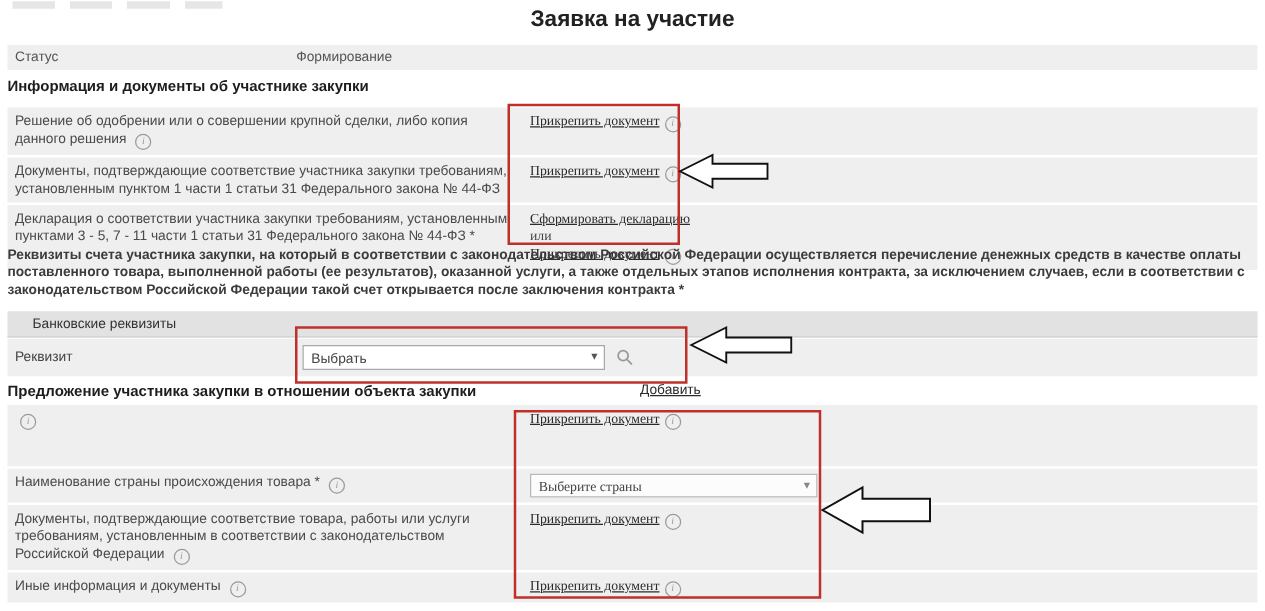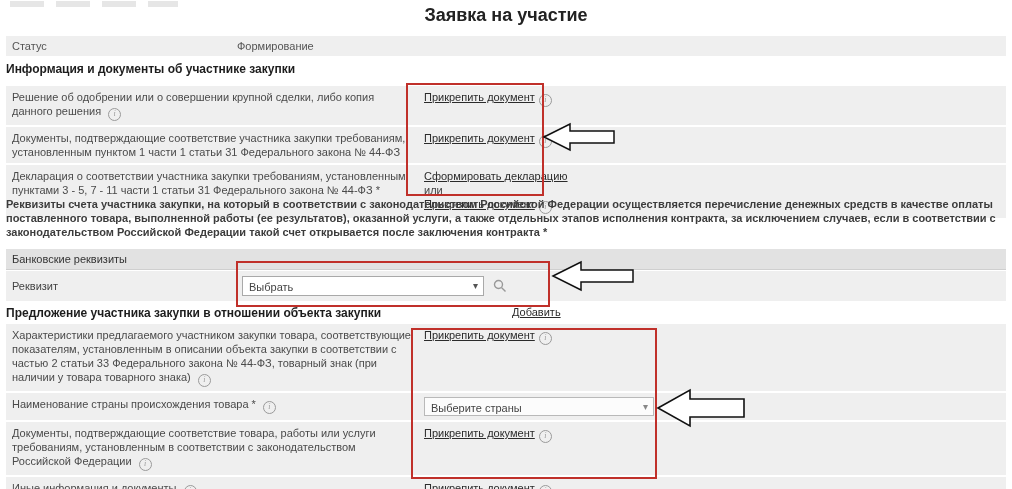--- a/index.html
+++ b/index.html
@@ -20,37 +20,37 @@
 
   .sec-title{position:absolute;left:6px;font-weight:bold;font-size:12px;color:#1d1d1d;}
   .sec1-title{top:62px;}
   .sec2-title{top:306px;}
 
   .ftable{position:absolute;left:6px;right:6px;}
   .t1{top:86px;}
   .t2{top:324px;}
   .frow{display:flex;background:#efefef;margin-bottom:2px;}
   .fcell-label{flex:0 0 400px;padding:4px 0 4px 6px;color:#4a4a4a;}
-  .fcell-action{flex:1 1 auto;padding:4px 0 4px 12px;}
+  .fcell-action{flex:1 1 auto;padding:4px 0 4px 12px;font-family:Liberation Serif, serif;}
   .r1{min-height:25px;} .r2{min-height:25px;} .r3{min-height:29px;}
   .ra{min-height:49px;} .rb{min-height:13px;} .rc{min-height:21px;} .rd{min-height:11px;}
 
   a.lnk{color:#2b2b2b;text-decoration:underline;cursor:pointer;}
 
   
   .ii{display:inline-block;width:11px;height:11px;border:1px solid #9a9a9a;border-radius:50%;
     color:#9a9a9a;font-size:8px;line-height:10px;text-align:center;vertical-align:-1px;margin-left:4px;
     font-family:"Liberation Serif",serif;font-style:italic;}
   .ii::after{content:"i";}
 
   .note{position:absolute;left:6px;right:6px;top:197px;font-weight:bold;color:#3c3c3c;}
 
   .bank-header{position:absolute;left:6px;right:6px;top:249px;height:20px;background:#e2e2e2;
     border-bottom:1px solid #cfcfcf;}
-  .bank-header span{position:absolute;left:6px;top:3px;color:#333;}
+  .bank-header span{position:absolute;left:20px;top:3px;color:#333;}
   .bank-row{position:absolute;left:6px;right:6px;top:271px;height:30px;background:#efefef;}
   .bank-row .lbl{position:absolute;left:6px;top:8px;text-align:right;}
 
   .selectbox{position:absolute;background:#fff;border:1px solid #a9a9a9;height:20px;box-sizing:border-box;
     color:#444;cursor:pointer;}
   .selectbox .sv{position:absolute;left:6px;top:3px;white-space:nowrap;}
   .selectbox .chev{position:absolute;right:5px;top:2px;color:#555;font-size:10px;}
   .sel-rekvizit{left:236px;top:5px;width:242px;}
   .sel-country{position:static;background:#fcfcfc;border:1px solid #b9b9b9;height:19px;width:230px;position:relative;}
   .sel-country .chev{color:#888;}
@@ -132,21 +132,20 @@
       <line x1="8.7" y1="8.7" x2="12.5" y2="12.5" stroke="#999" stroke-width="1.4"></line>
     </svg>
     <a class="lnk addlink">Добавить</a>
   </div>
 
   <div class="sec-title sec2-title">Предложение участника закупки в отношении объекта закупки</div>
 
   <div class="ftable t2">
     <div class="frow ra">
       <div class="fcell-label">
-        <span>Характеристики предлагаемого участником закупки товара, соответствующие показателям, установленным в описании объекта закупки в соответствии с частью 2 статьи 33 Федерального закона № 44-ФЗ, товарный знак (при наличии у товара товарного знака)</span>
         <span class="ii"></span>
       </div>
       <div class="fcell-action">
         <a class="lnk">Прикрепить документ</a><span class="ii"></span>
       </div>
     </div>
     <div class="frow rb">
       <div class="fcell-label">
         <span>Наименование страны происхождения товара *</span>
         <span class="ii"></span>

